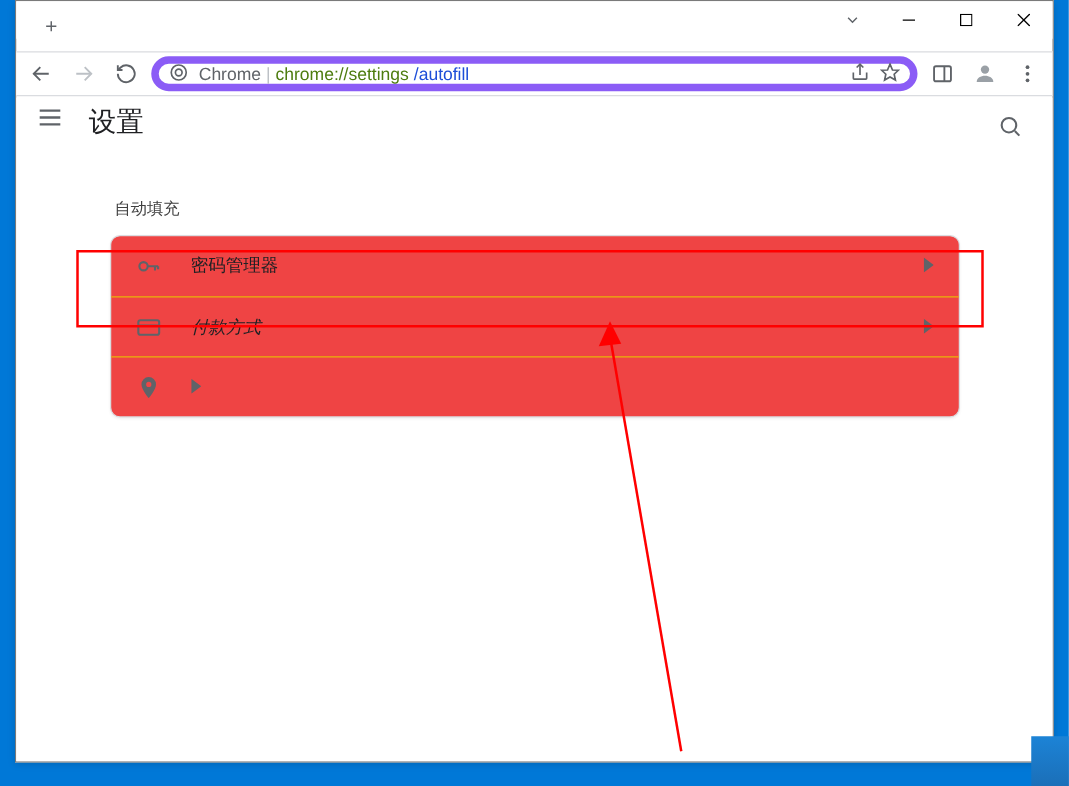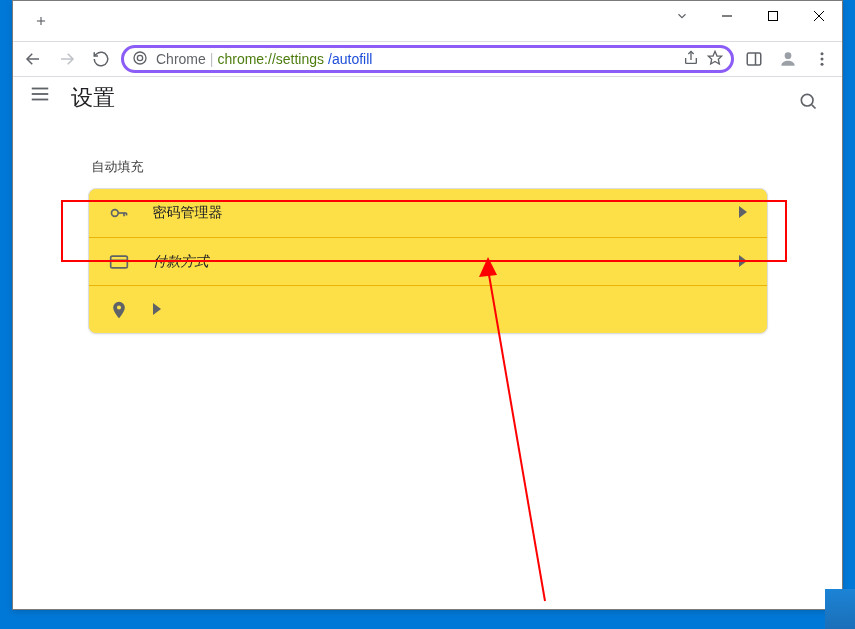--- a/index.html
+++ b/index.html
@@ -15,34 +15,34 @@
   .tab { height: 34px; background: #fff; border-radius: 8px 8px 0 0; display: flex; align-items: center; padding: 0 8px 0 10px; gap: 8px; min-width: 210px; position: relative; }
   .tab .favicon { width: 16px; height: 16px; }
   .tab-title { font-size: 12px; color: #3c4043; white-space: nowrap; overflow: hidden; text-overflow: ellipsis; flex: 1; }
   .tab-close { width: 16px; height: 16px; display: flex; align-items: center; justify-content: center; color: #5f6368; font-size: 14px; }
   .newtab { width: 28px; height: 28px; display: flex; align-items: center; justify-content: center; color: #5f6368; margin-left: 6px; margin-bottom: 3px; }
   .titlebar-chevron { position: absolute; left: 662px; top: 8px; color: #5f6368; }
   
   .toolbar { height: 36px; border-top: 1px solid #dadce0; border-bottom: 1px solid #dadce0; display: flex; align-items: center; padding: 0 6px; gap: 6px; background: #fff; margin-top: 10px; }
   .tbtn { width: 28px; height: 28px; border-radius: 14px; display: flex; align-items: center; justify-content: center; color: #5f6368; }
   .tbtn.disabled { color: #bdc1c6; }
-  .omnibox { flex: 1; height: 28px; background: #fff; border: 3px solid #8b5cf6; border-radius: 14px; display: flex; align-items: center; padding: 0 8px; gap: 8px; color: #5f6368; font-size: 14px; }
+  .omnibox { flex: 1; height: 28px; background: #fff; border: 6px solid #8b5cf6; border-radius: 14px; display: flex; align-items: center; padding: 0 8px; gap: 8px; color: #5f6368; font-size: 14px; }
   .omni-url { flex: 1; display: flex; align-items: center; gap: 4px; }
   .omni-url .prod { color: #5f6368; }
   .omni-url .sep { color: #bdc1c6; }
   .omni-url .path { color: #4d7c0f; }
   .omni-url .tail { color: #1d4ed8; }
   
   .page { position: absolute; top: 77px; left: 0; right: 0; bottom: 0; background: #fff; }
   .page-header { height: 56px; display: flex; align-items: flex-start; padding: 5px 16px; gap: 20px; }
   .page-title { font-size: 22px; color: #202124; }
   .search-btn { margin-left: auto; color: #5f6368; width: 36px; height: 36px; border-radius: 18px; display: flex; align-items: center; justify-content: center; }
   .content { padding: 24px 0 0 0; display: flex; flex-direction: column; align-items: center; }
   .section-label { width: 680px; font-size: 13px; color: #404040; padding: 0 4px 12px 4px; }
-  .card { width: 680px; border: 1px solid #dadce0; border-radius: 8px; background: #fde047; box-shadow: 0 1px 2px rgba(60,64,67,.08); }
+  .card { width: 680px; border: 1px solid #dadce0; border-radius: 8px; background: #ef4444; box-shadow: 0 1px 2px rgba(60,64,67,.08); }
   .row { height: 48px; display: flex; align-items: center; padding: 0 20px; gap: 24px; color: #202124; font-size: 14px; }
   .row + .row { border-top: 1px solid #eab308; font-style: italic; }
   .row-icon { width: 20px; color: #5f6368; display: flex; align-items: center; justify-content: center; }
   .row-label { flex: 1; }
   .row-chevron { color: #5f6368; }
   
   .annot-box { position: absolute; border: 2px solid #ff0000; pointer-events: none; }
   .annot-arrow { position: absolute; pointer-events: none; }
   .taskbar-edge { position: absolute; left: 825px; bottom: 0; width: 30px; height: 40px; background: linear-gradient(to top, #1b6fb8, #1c83d6); }
 </style>

